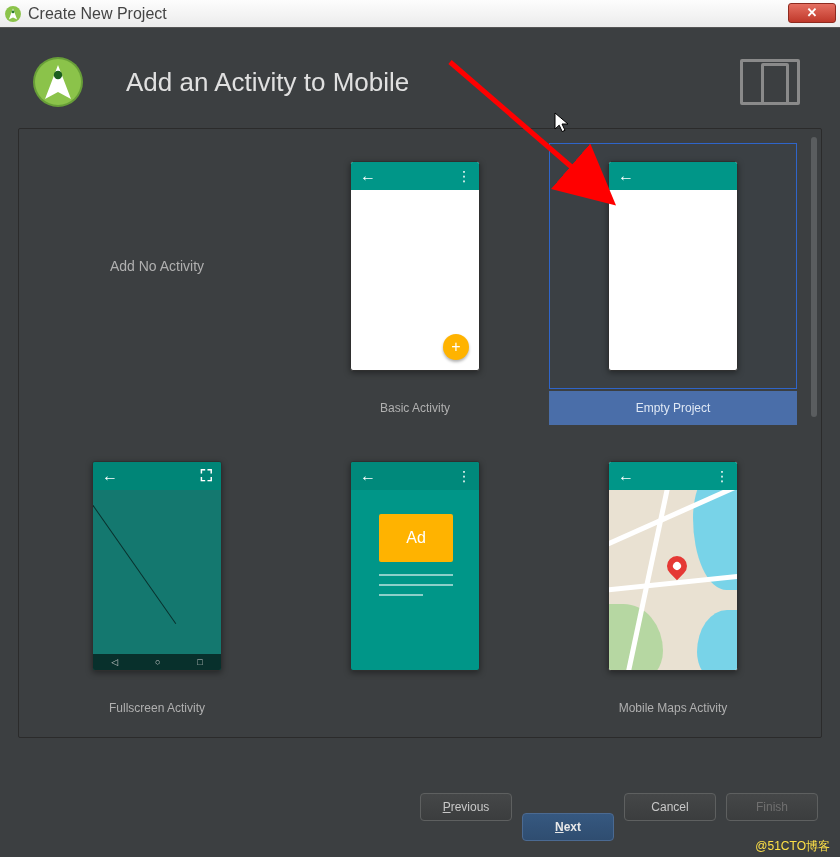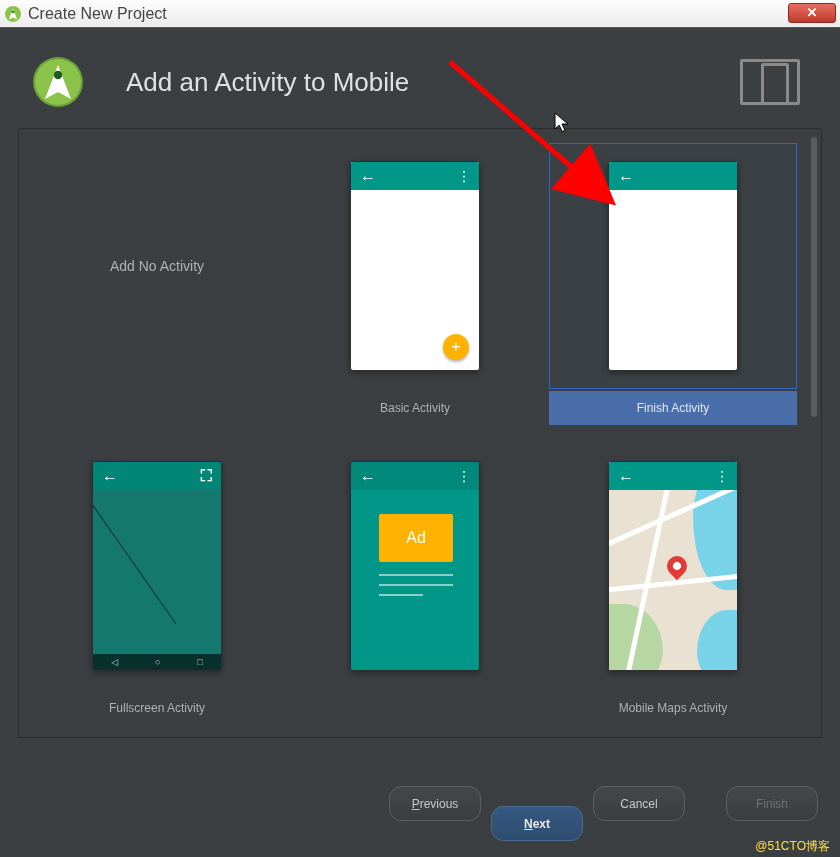--- a/index.html
+++ b/index.html
@@ -296,42 +296,41 @@
     
     .footer {
       position: absolute;
       bottom: 16px;
       right: 22px;
       display: flex;
       gap: 10px;
     }
     .btn {
       width: 92px;
-      height: 35px;
-      border-radius: 12px;
+      height: 28px;
+      border-radius: 4px;
       border: 1px solid #5e6060;
       background: linear-gradient(to bottom, #454748, #3b3d3e);
       color: #c8c8c8;
       font-size: 12px;
       display: flex;
       align-items: center;
       justify-content: center;
       cursor: pointer;
     }
     .btn.primary {
       background: linear-gradient(to bottom, #365880, #2f4d70);
       border: 1px solid #4b6a92;
       color: #e8e8e8;
       font-weight: 600;
       margin-top: 20px;
     }
     .btn.disabled {
       color: #6f6f6f;
       cursor: default;
-      margin-left: 31px;
     }
     .mnemonic {
       text-decoration: underline;
     }
 
     
     .arrow-svg {
       position: absolute;
       left: 432px;
       top: 44px;
@@ -399,21 +398,21 @@
     </div>
 
     <div class="cell selected">
       <div class="thumb-frame">
         <div class="phone">
           <div class="appbar">
             <span class="back-arrow">←</span>
           </div>
         </div>
       </div>
-      <div class="cell-label">Finish Activity</div>
+      <div class="cell-label">Empty Project</div>
     </div>
 
     <div class="cell">
       <div class="thumb-frame">
         <div class="phone fullscreen">
           <div class="appbar">
             <span class="back-arrow">←</span>
             <span class="fs-expand">⛶</span>
           </div>
           <div class="fs-diag"></div>

